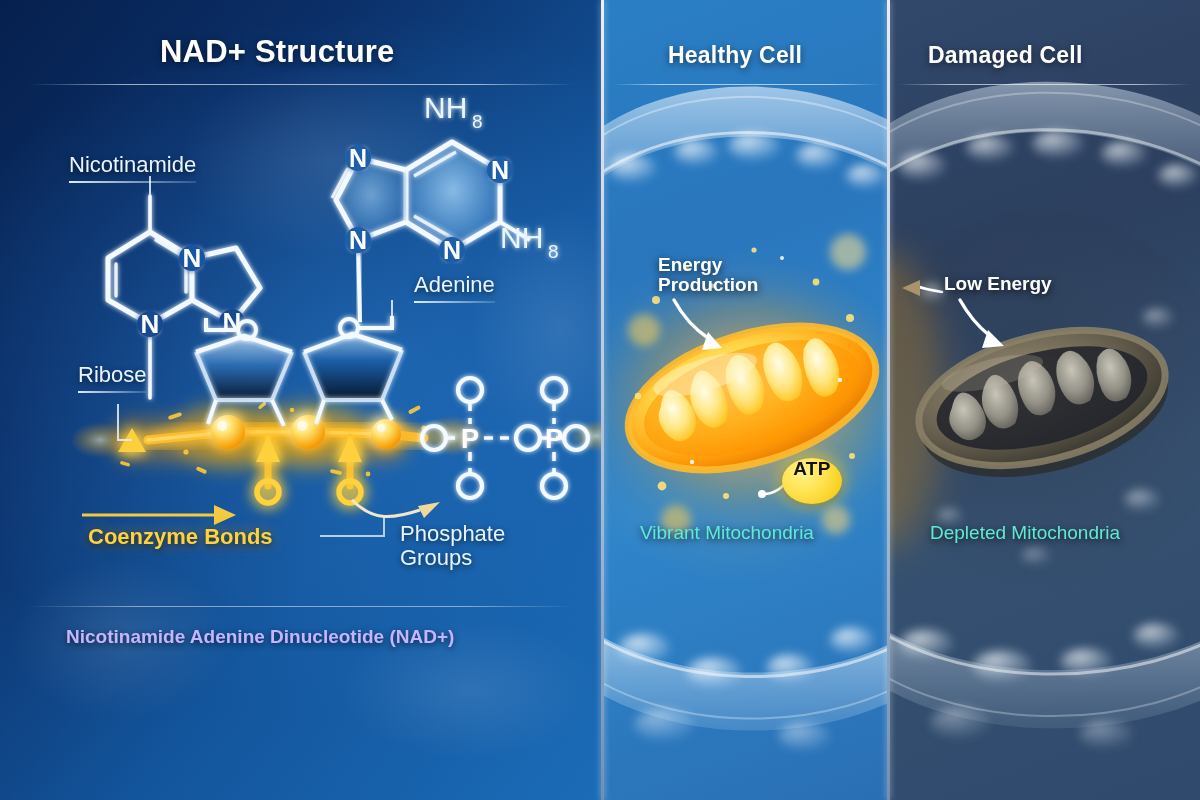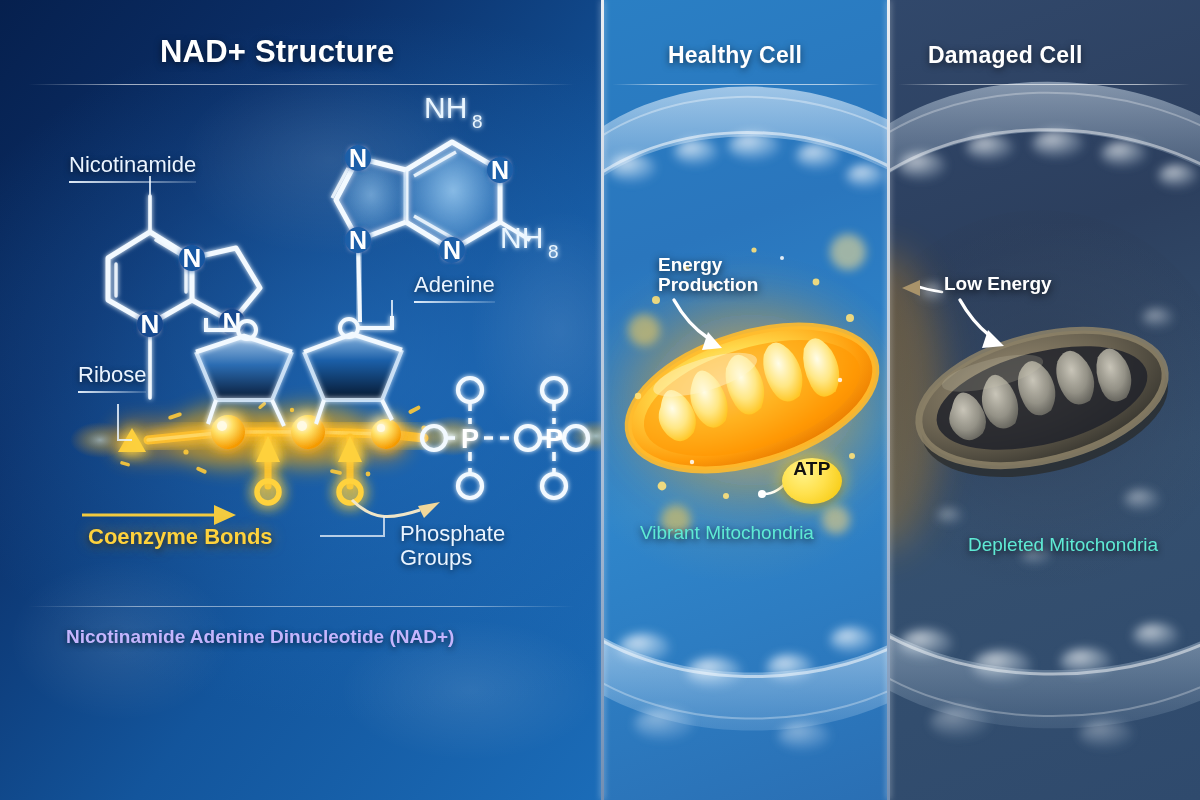--- a/index.html
+++ b/index.html
@@ -64,21 +64,21 @@
   
   #cap-rule{position:absolute;left:28px;top:606px;width:546px;height:1px;
     background:linear-gradient(90deg,rgba(255,255,255,0),rgba(255,255,255,.48) 20%,rgba(255,255,255,.48) 80%,rgba(255,255,255,0));}
   #caption{position:absolute;left:66px;top:626px;color:#c4b5fd;font-size:19px;font-weight:bold;
            text-shadow:0 2px 6px rgba(0,0,0,.6);white-space:nowrap;}
 
   
   .cellcap{position:absolute;color:#5eead4;font-size:19px;white-space:nowrap;
      text-shadow:0 2px 7px rgba(0,0,0,.75);}
   #cap-healthy{left:640px;top:522px;}
-  #cap-damaged{left:930px;top:534px;margin-left:38px;}
+  #cap-damaged{left:930px;top:522px;}
   .anno{position:absolute;color:#fff;font-weight:bold;font-size:19px;line-height:1.06;
         text-shadow:0 2px 8px rgba(0,0,0,.8);white-space:nowrap;}
   #anno-energy{left:658px;top:255px;}
   #anno-low{left:944px;top:274px;}
 
   #atp-badge{position:absolute;left:782px;top:458px;width:60px;height:46px;border-radius:50%;
     background:radial-gradient(circle at 36% 30%,#fff38a 0%,#ffe14d 45%,#f5c400 100%);
     box-shadow:0 0 18px rgba(255,214,40,.85),0 2px 6px rgba(0,0,0,.35);
     display:flex;justify-content:center;
     color:#111;font-weight:bold;font-size:19px;letter-spacing:.3px;}

